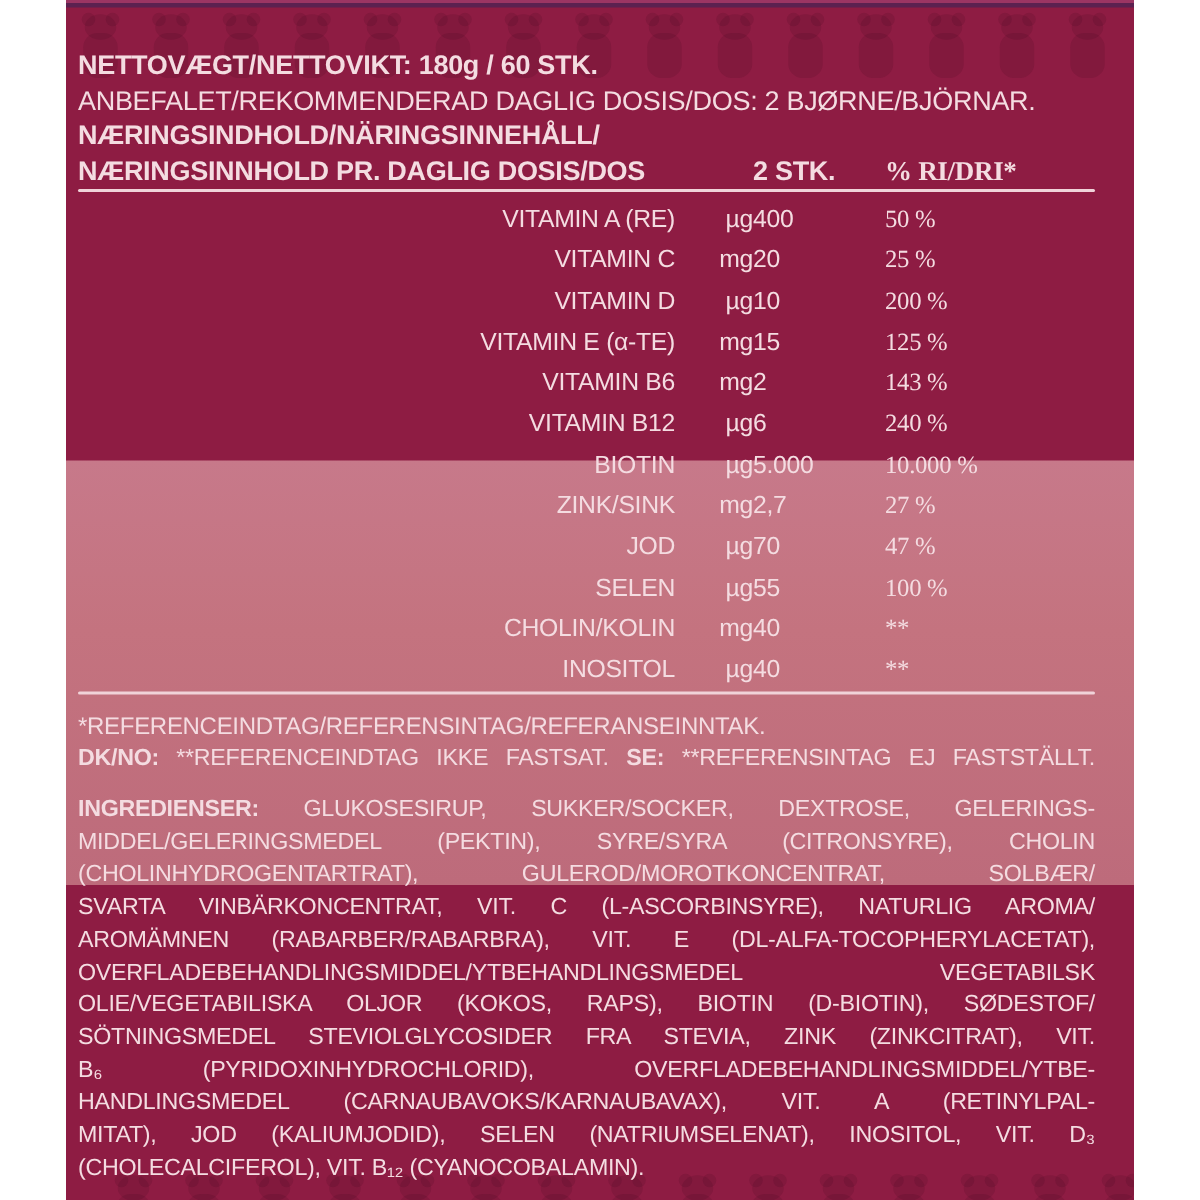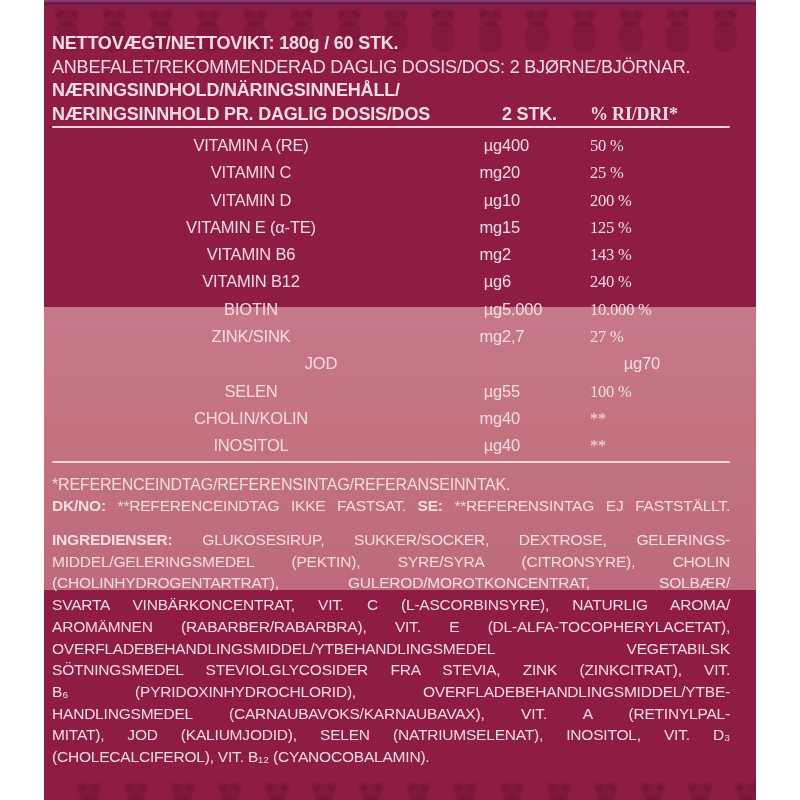--- a/index.html
+++ b/index.html
@@ -30,21 +30,21 @@
   .col-unit{width:52px;text-align:right;}
   .col-val{width:88px;text-align:left;}
   .col-pct{width:140px;font-family:Liberation Serif, serif;}
 
   .rule{position:absolute;left:0;width:678px;height:2px;background:#F0D3D9;border-radius:1px;}
   .rule-1{top:126px;}
   .rule-2{top:461px;}
 
   .ntable{position:absolute;left:0;top:136px;width:678px;font-size:16.5px;}
   .nrow{display:flex;align-items:baseline;height:27.3px;}
-  .nrow .name{flex:1;text-align:center;}
+  .nrow .name{flex:1;text-align:right;}
 
   .foot1{position:absolute;left:0;top:476px;width:678px;font-size:16px;}
   .foot2{position:absolute;left:0;top:497px;width:678px;font-size:15.5px;
          text-align:justify;text-align-last:justify;}
   .foot2 .b{font-weight:bold;}
 
   .ingr{position:absolute;left:0;top:529px;width:678px;font-size:15.5px;line-height:21.7px;}
   .iline{text-align:justify;text-align-last:justify;}
   .iline.last{text-align-last:left;}
   .ingr .b{font-weight:bold;}
@@ -163,20 +163,21 @@
       <div class="nrow">
         <span class="name">ZINK/SINK</span>
         <span class="col-unit">mg</span>
         <span class="col-val">2,7</span>
         <span class="col-pct">27 %</span>
       </div>
       <div class="nrow">
         <span class="name">JOD</span>
         <span class="col-unit">µg</span>
         <span class="col-val">70</span>
+        <span class="col-pct">47 %</span>
       </div>
       <div class="nrow">
         <span class="name">SELEN</span>
         <span class="col-unit">µg</span>
         <span class="col-val">55</span>
         <span class="col-pct">100 %</span>
       </div>
       <div class="nrow">
         <span class="name">CHOLIN/KOLIN</span>
         <span class="col-unit">mg</span>
@@ -199,20 +200,21 @@
       <span class="b">DK/NO:</span><span> **REFERENCEINDTAG IKKE FASTSAT. </span><span class="b">SE:</span><span> **REFERENSINTAG EJ FASTSTÄLLT.</span>
     </div>
 
     <div class="ingr">
       <div class="iline"><span class="b">INGREDIENSER:</span><span> GLUKOSESIRUP, SUKKER/SOCKER, DEXTROSE, GELERINGS-</span></div>
       <div class="iline">MIDDEL/GELERINGSMEDEL (PEKTIN), SYRE/SYRA (CITRONSYRE), CHOLIN</div>
       <div class="iline">(CHOLINHYDROGENTARTRAT), GULEROD/MOROTKONCENTRAT, SOLBÆR/</div>
       <div class="iline">SVARTA VINBÄRKONCENTRAT, VIT. C (L-ASCORBINSYRE), NATURLIG AROMA/</div>
       <div class="iline">AROMÄMNEN (RABARBER/RABARBRA), VIT. E (DL-ALFA-TOCOPHERYLACETAT),</div>
       <div class="iline">OVERFLADEBEHANDLINGSMIDDEL/YTBEHANDLINGSMEDEL VEGETABILSK</div>
+      <div class="iline">OLIE/VEGETABILISKA OLJOR (KOKOS, RAPS), BIOTIN (D-BIOTIN), SØDESTOF/</div>
       <div class="iline">SÖTNINGSMEDEL STEVIOLGLYCOSIDER FRA STEVIA, ZINK (ZINKCITRAT), VIT.</div>
       <div class="iline">B₆ (PYRIDOXINHYDROCHLORID), OVERFLADEBEHANDLINGSMIDDEL/YTBE-</div>
       <div class="iline">HANDLINGSMEDEL (CARNAUBAVOKS/KARNAUBAVAX), VIT. A (RETINYLPAL-</div>
       <div class="iline">MITAT), JOD (KALIUMJODID), SELEN (NATRIUMSELENAT), INOSITOL, VIT. D₃</div>
       <div class="iline last">(CHOLECALCIFEROL), VIT. B₁₂ (CYANOCOBALAMIN).</div>
     </div>
 
   </div>
 </div>
 

